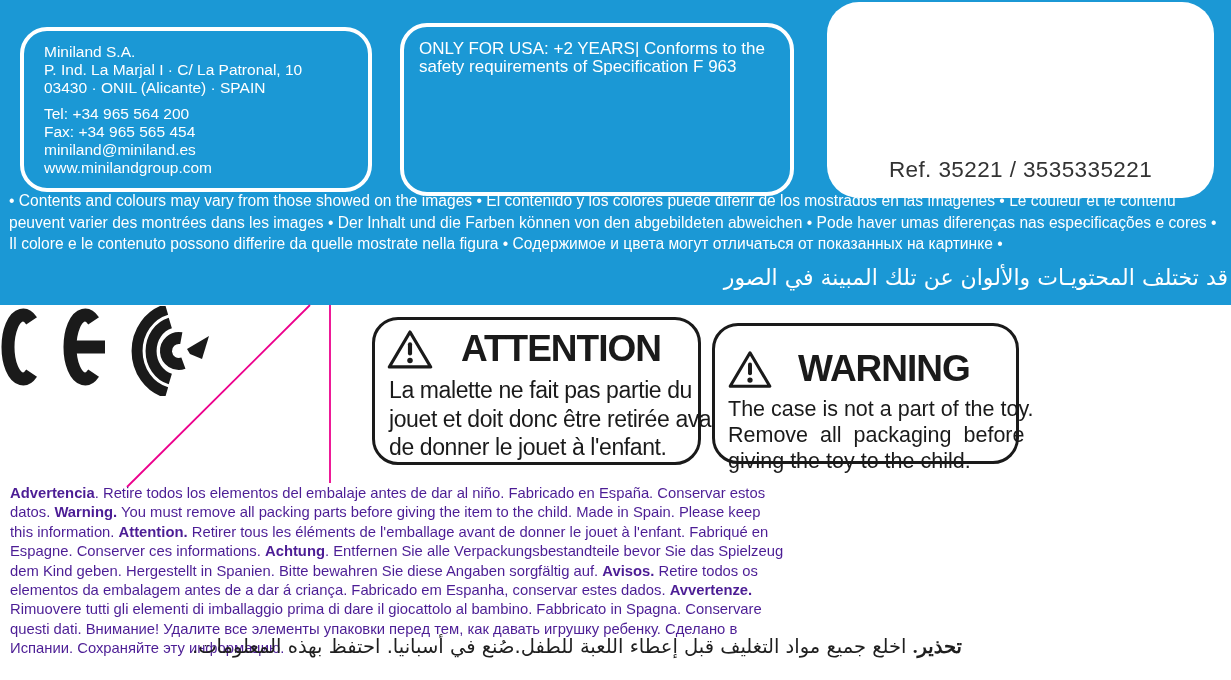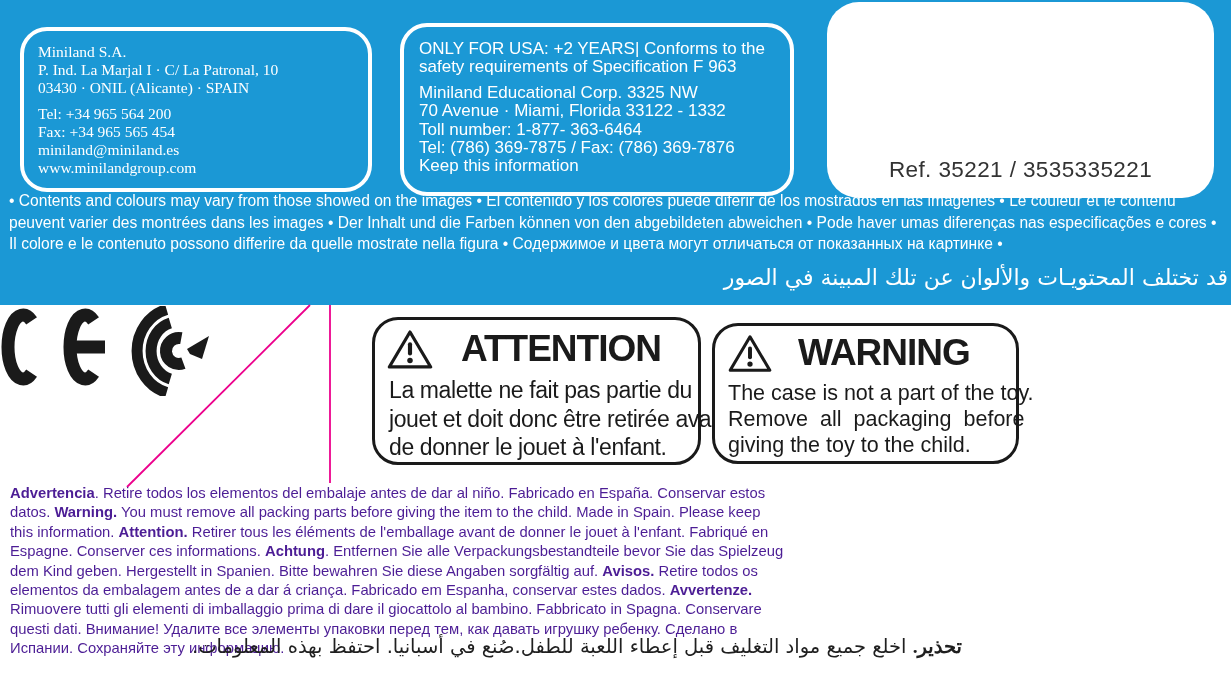--- a/index.html
+++ b/index.html
@@ -3,38 +3,38 @@
 <meta charset="utf-8">
 <style>
   html,body{margin:0;padding:0;}
   body{width:1231px;height:680px;background:#fff;font-family:"Liberation Sans",sans-serif;position:relative;overflow:hidden;}
   .page{position:absolute;inset:0;width:1231px;height:680px;}
 
   
   .blue-band{position:absolute;left:0;top:0;width:1231px;height:305px;background:#1b98d5;}
 
   .info-box{position:absolute;border:4px solid #fff;border-radius:27px;color:#fff;box-sizing:border-box;}
-  .box1{left:20px;top:27px;width:352px;height:165px;padding:12px 8px 0 14px;font-size:15.5px;line-height:18.2px;font-family:Liberation Serif, serif;}
+  .box1{left:20px;top:27px;width:352px;height:165px;padding:12px 8px 0 20px;font-size:15.5px;line-height:18.2px;}
   .box2{left:388px;top:23px;width:394px;height:173px;padding:13px 8px 0 15px;font-size:17px;line-height:18.4px;margin-left:12px;}
   .info-box .group + .group{margin-top:7px;}
 
   .ref-box{position:absolute;left:827px;top:2px;width:387px;height:196px;background:#fff;border-radius:32px;}
   .ref-label{position:absolute;bottom:15px;left:0;width:100%;text-align:center;font-size:22.5px;color:#333;letter-spacing:0.4px;}
 
   .disclaimer{position:absolute;left:9px;top:190px;width:1216px;color:#fff;font-size:15.6px;line-height:21.6px;}
   .disclaimer-ar{position:absolute;right:3px;top:265px;color:#fff;font-size:22px;direction:rtl;font-family:"DejaVu Sans",sans-serif;}
 
   
   .marks-svg{position:absolute;left:1px;top:306px;width:210px;height:90px;}
   .reg-svg{position:absolute;left:0;top:303px;width:340px;height:190px;}
 
   
   .wbox{position:absolute;border:3.5px solid #1a1a1a;border-radius:26px;box-sizing:border-box;background:#fff;color:#1a1a1a;}
   .attention-box{left:372px;top:317px;width:329px;height:148px;padding:5px 6px 0 12px;}
-  .warning-box{left:712px;top:323px;width:307px;height:141px;padding:4px 6px 0 13px;}
+  .warning-box{left:712px;top:323px;width:307px;height:141px;padding:20px 6px 0 13px;}
   .title-row{display:flex;align-items:center;}
   .attention-box .title-row{gap:28px;height:48px;}
   .warning-box .title-row{gap:26px;height:46px;}
   .wbox-title{font-weight:bold;letter-spacing:-1px;color:#1a1a1a;}
   .attention-box .wbox-title{font-size:37px;}
   .warning-box .wbox-title{font-size:37px;}
   .attention-body{font-size:23px;line-height:28.5px;letter-spacing:-0.4px;margin-top:3px;margin-left:2px;white-space:nowrap;}
   .warning-body{font-size:21.5px;line-height:26px;margin-top:4px;white-space:nowrap;}
   .warning-body .ws{word-spacing:6px;}
 
@@ -51,21 +51,20 @@
 
   <div class="blue-band">
 
     <div class="info-box box1">
       <div class="group">Miniland S.A.<br>P. Ind. La Marjal I · C/ La Patronal, 10<br>03430 · ONIL (Alicante) · SPAIN</div>
       <div class="group">Tel: +34 965 564 200<br>Fax: +34 965 565 454<br>miniland@miniland.es<br>www.minilandgroup.com</div>
     </div>
 
     <div class="info-box box2">
       <div class="group">ONLY FOR USA: +2 YEARS| Conforms to the<br>safety requirements of Specification F 963</div>
-      <div class="group">Miniland Educational Corp. 3325 NW<br>70 Avenue · Miami, Florida 33122 - 1332<br>Toll number: 1-877- 363-6464<br>Tel: (786) 369-7875 / Fax: (786) 369-7876<br>Keep this information</div>
     </div>
 
     <div class="ref-box">
       <div class="ref-label">Ref. 35221 / 3535335221</div>
     </div>
 
     <div class="disclaimer">• Contents and colours may vary from those showed on the images • El contenido y los colores puede diferir de los mostrados en las imágenes • Le couleur et le contenu peuvent varier des montrées dans les images • Der Inhalt und die Farben können von den abgebildeten abweichen • Pode haver umas diferenças nas especificações e cores • Il colore e le contenuto possono differire da quelle mostrate nella figura • Содержимое и цвета могут отличаться от показанных на картинке •</div>
     <div class="disclaimer-ar">قد تختلف المحتويـات والألوان عن تلك المبينة في الصور</div>
   </div>
 

